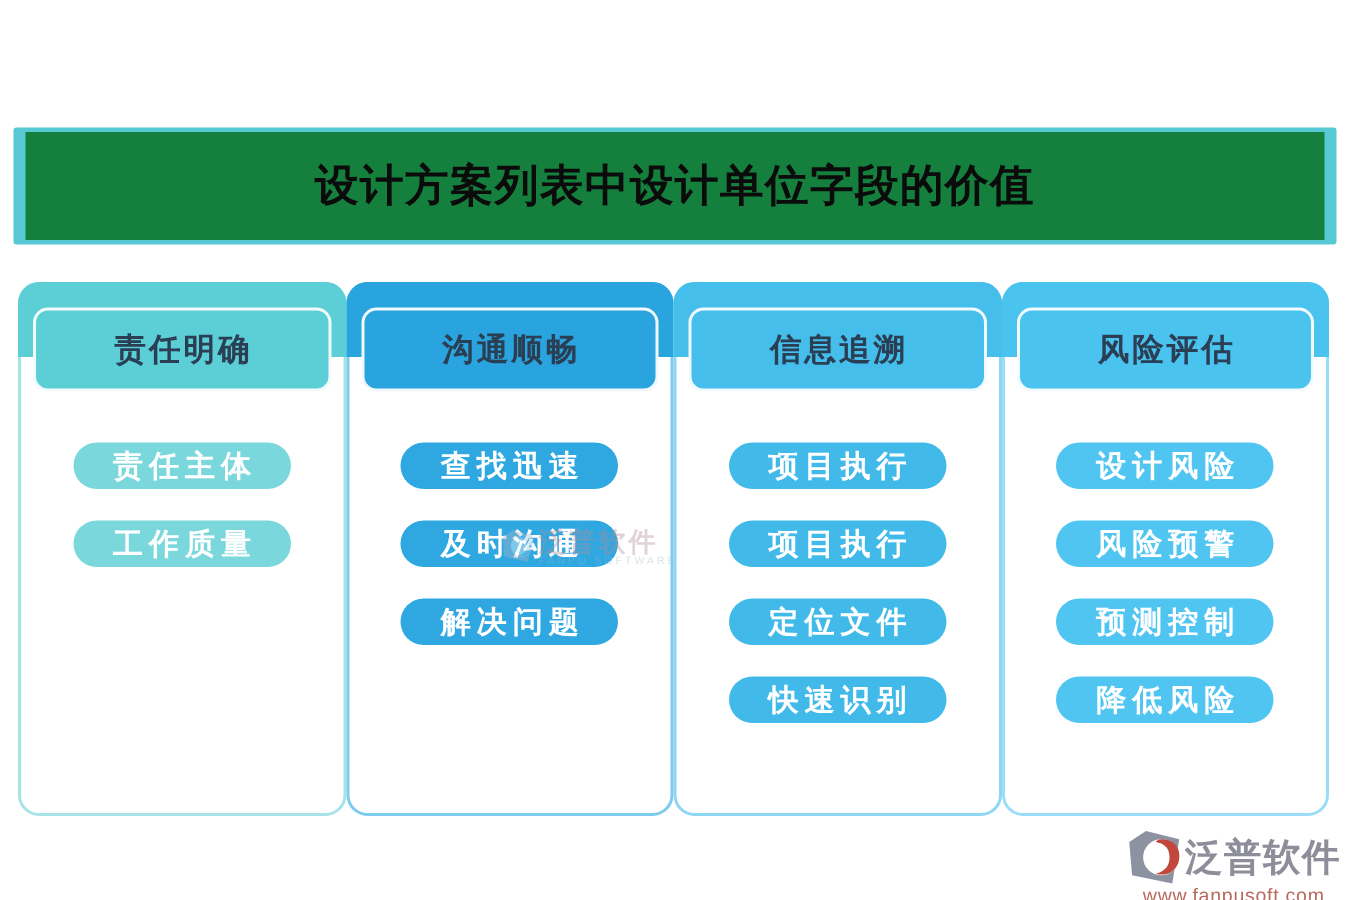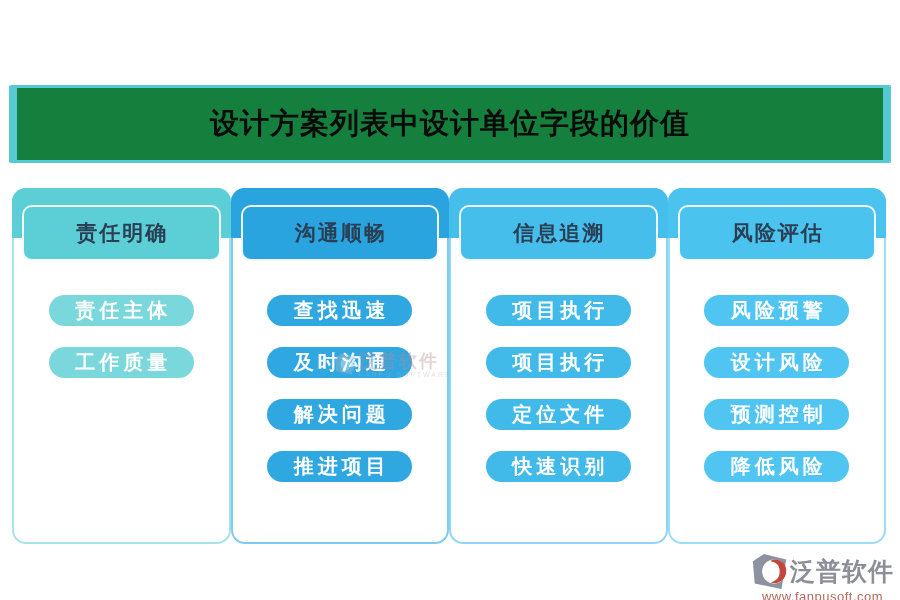--- a/index.html
+++ b/index.html
@@ -88,23 +88,20 @@
     <div class="pill-list">
       <div class="pill">
           <span>查找迅速</span>
         </div>
       <div class="pill">
           <span>及时沟通</span>
         </div>
       <div class="pill">
           <span>解决问题</span>
         </div>
-      <div class="pill">
-          <span>推进项目</span>
-        </div>
     </div>
   </div>
 
   <div class="card" style="--main: #45BEEC; --pill: #41BAEA; --border: #8FD6F5;">
     <div class="band"></div>
     <div class="header-box">
       <span>信息追溯</span>
     </div>
     <div class="pill-list">
       <div class="pill">
@@ -122,24 +119,24 @@
     </div>
   </div>
 
   <div class="card" style="--main: #4BC3EF; --pill: #50C5F1; --border: #9ADDF7;">
     <div class="band"></div>
     <div class="header-box">
       <span>风险评估</span>
     </div>
     <div class="pill-list">
       <div class="pill">
-          <span>风险预警</span>
+          <span>设计风险</span>
         </div>
       <div class="pill">
-          <span>设计风险</span>
+          <span>风险预警</span>
         </div>
       <div class="pill">
           <span>预测控制</span>
         </div>
       <div class="pill">
           <span>降低风险</span>
         </div>
     </div>
   </div>
 

